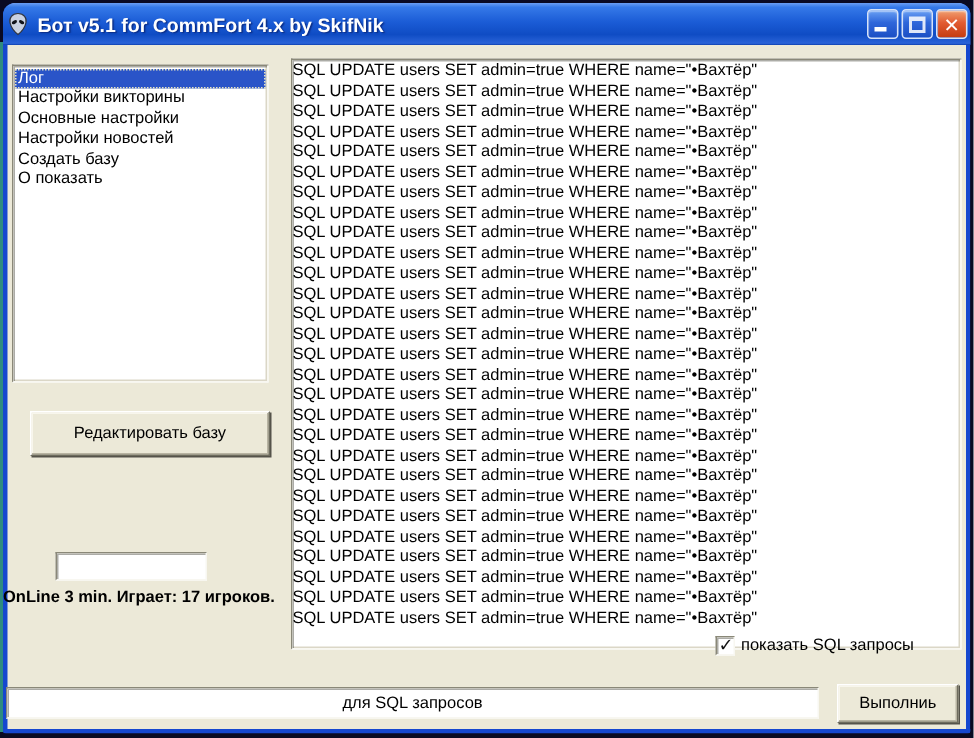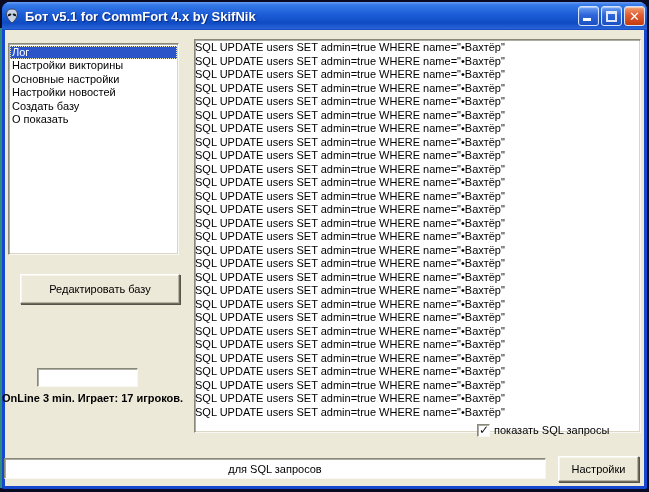--- a/index.html
+++ b/index.html
@@ -182,16 +182,16 @@
 
     <div class="online-label">OnLine 3 min. Играет: 17 игроков.</div>
 
     <div class="chk-row">
       <span class="checkbox checked"></span>
       <span>показать SQL запросы</span>
     </div>
 
     <input class="sql-input sunken" value="для SQL запросов" style="">
 
-    <button class="btn3d exec-btn">Настройки</button>
+    <button class="btn3d exec-btn">Выполниь</button>
 
   </div>
 </div>
 
 </body></html>

